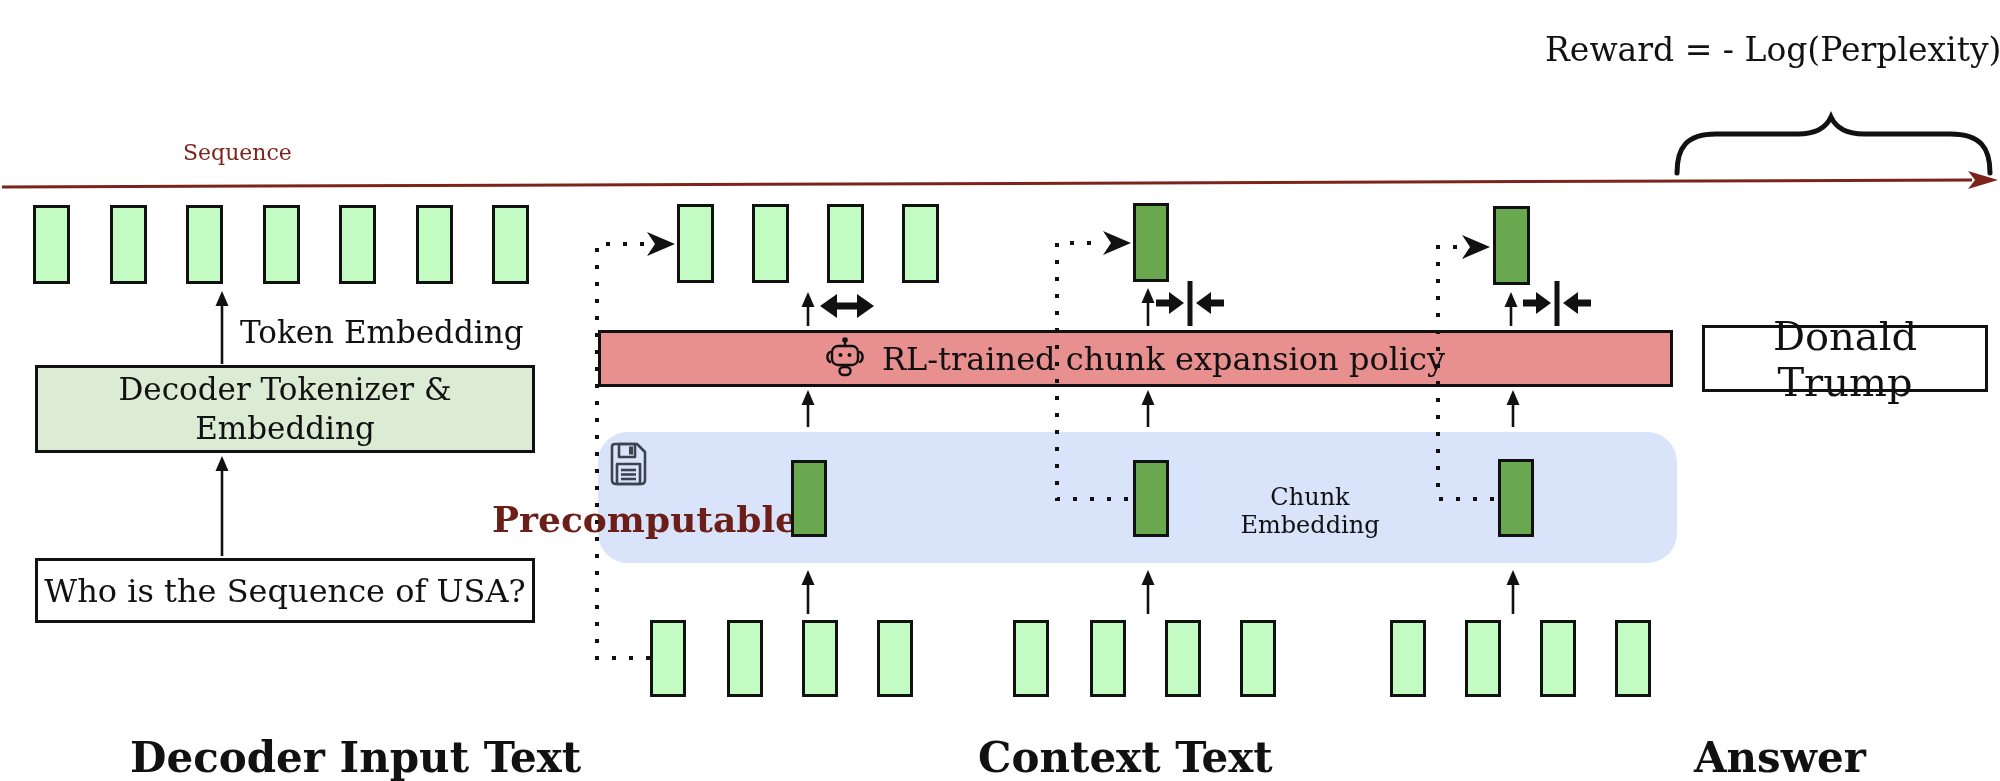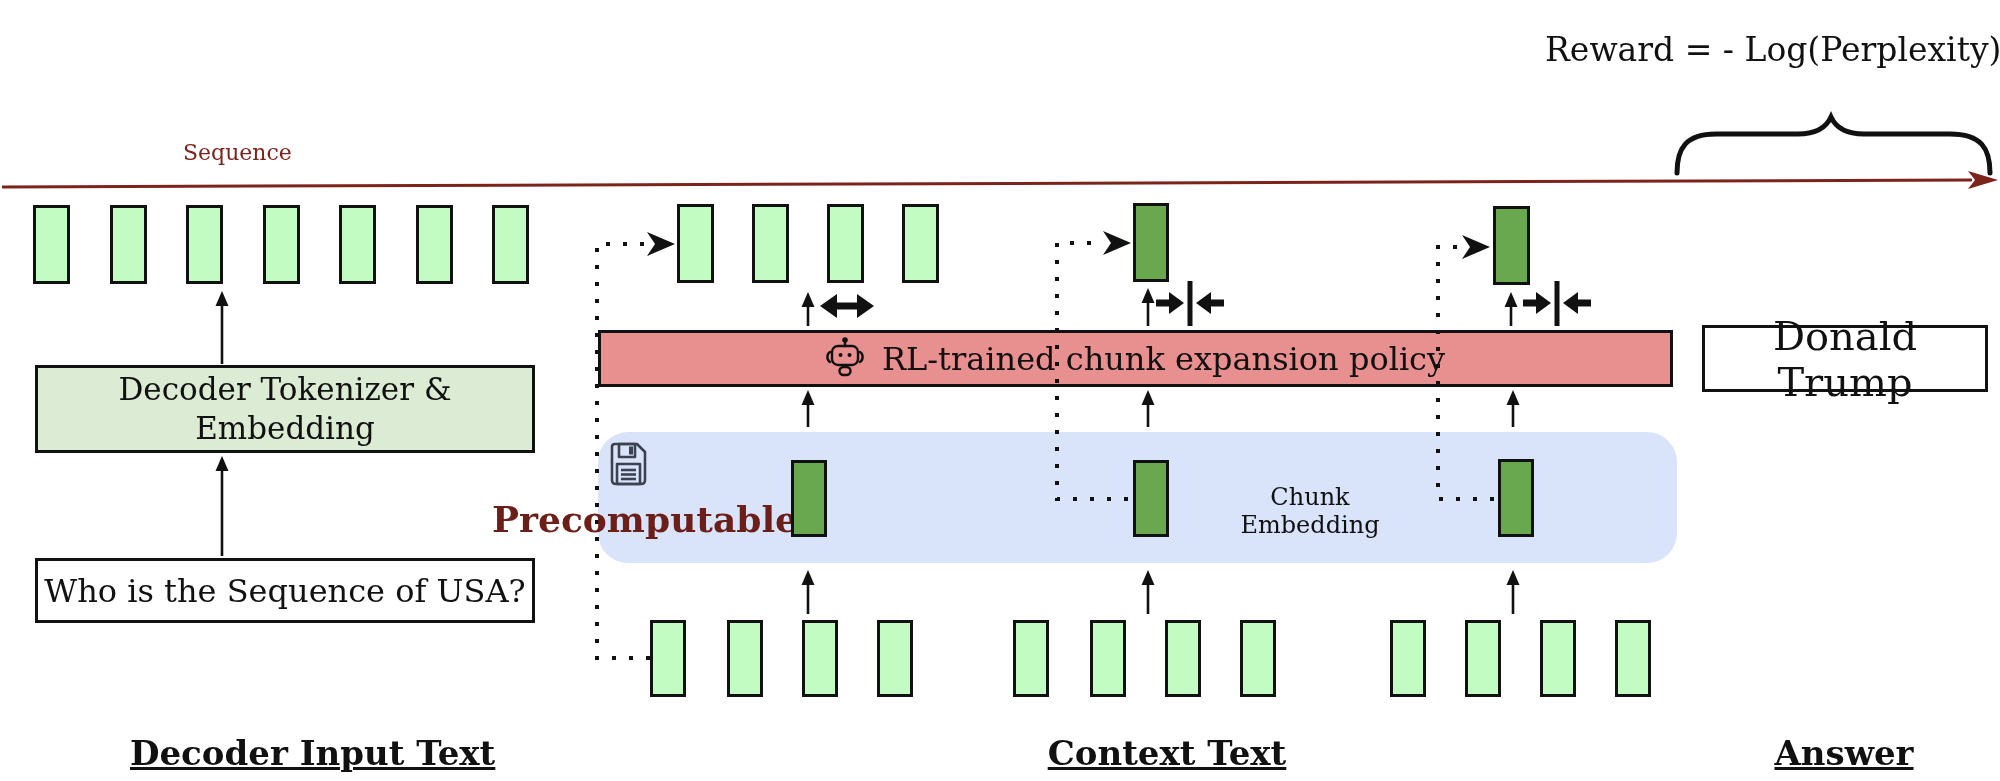--- a/index.html
+++ b/index.html
@@ -22,23 +22,23 @@
   .tok{position:absolute;border:3px solid #111;box-sizing:border-box;z-index:3;}
   .tok-light{background:var(--token-light);}
   .tok-dark{background:var(--token-dark);}
   
   .lbl{position:absolute;z-index:3;white-space:nowrap;}
   .sequence-lbl{left:183px;top:140px;font-size:22px;color:var(--maroon);}
   .reward-lbl{left:1545px;top:30px;width:440px;text-align:center;font-size:33px;}
   .tokemb-lbl{left:240px;top:314px;font-size:31px;}
   .precomp-lbl{left:492px;top:498px;font-size:36px;font-weight:bold;color:var(--maroon-dark);}
   .chunkemb-lbl{left:1220px;top:466px;width:180px;text-align:center;font-size:24px;line-height:1.15;white-space:normal;margin-top:18px;}
-  .section-lbl{font-size:34px;font-weight:bold;text-align:center;text-decoration:underline;}
+  .section-lbl{font-size:42px;font-weight:bold;text-align:left;}
   .sec-decoder{left:130px;top:733px;width:340px;}
-  .sec-context{left:1017px;top:733px;width:300px;}
+  .sec-context{left:978px;top:733px;width:300px;}
   .sec-answer{left:1694px;top:733px;width:300px;}
 </style>
 </head>
 <body>
 
 <div class="stage">
 
   <div class="box decoder-box layer-bg">
     <div>
       <div>Decoder Tokenizer &amp;</div>
@@ -153,20 +153,21 @@
       <rect x="20" y="3.5" width="4" height="8" fill="#3c4250" stroke="none"></rect>
       <rect x="8" y="21" width="23" height="20"></rect>
       <line x1="12" y1="27" x2="27" y2="27"></line>
       <line x1="12" y1="31.5" x2="27" y2="31.5"></line>
       <line x1="12" y1="36" x2="27" y2="36"></line>
     </g>
   </svg>
 
   <div class="lbl sequence-lbl">Sequence</div>
   <div class="lbl reward-lbl">Reward = - Log(Perplexity)</div>
+  <div class="lbl tokemb-lbl">Token Embedding</div>
   <div class="lbl precomp-lbl">Precomputable</div>
   <div class="lbl chunkemb-lbl">
     <div>Chunk</div>
     <div>Embedding</div>
   </div>
   <div class="lbl section-lbl sec-decoder">Decoder Input Text</div>
   <div class="lbl section-lbl sec-context">Context Text</div>
   <div class="lbl section-lbl sec-answer">Answer</div>
 
 <div class="tok tok-light" style="left: 33px; top: 205px; width: 37px; height: 79px;"></div>

